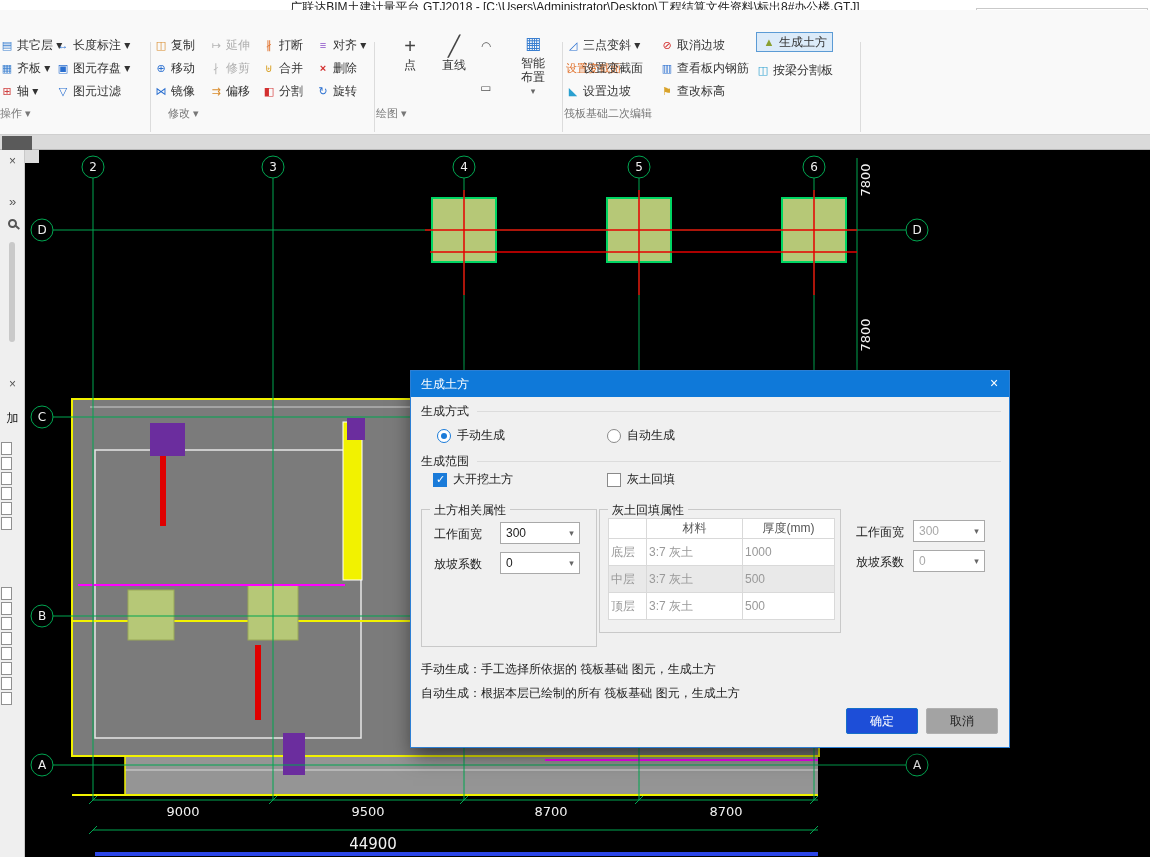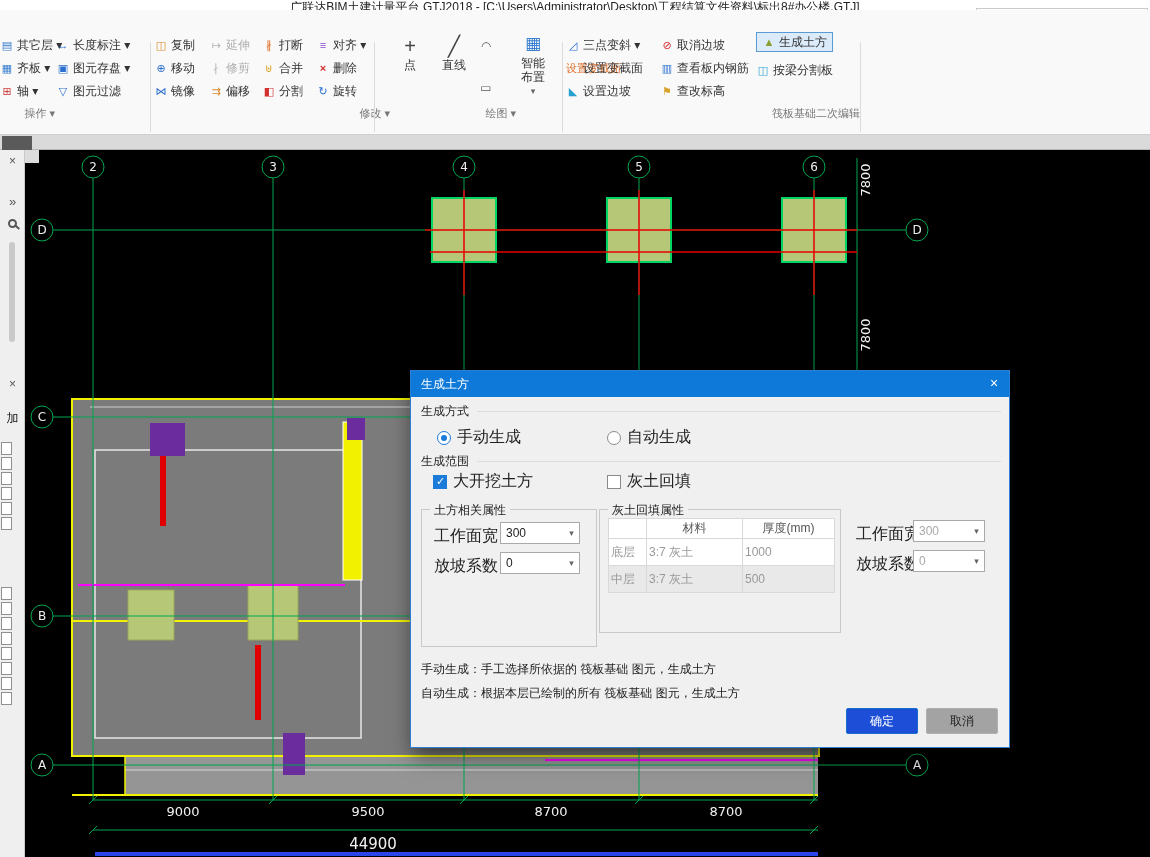--- a/index.html
+++ b/index.html
@@ -7,21 +7,21 @@
 body{position:relative;background:#fff;font-family:"Liberation Sans","DejaVu Sans",sans-serif;font-size:12px;color:#333}
 
 
 .titlebar{position:absolute;top:0;left:0;width:100%;height:10px;overflow:hidden;text-align:center;font-size:12px;color:#222;background:#fff}
 .titlebar span{display:inline-block;margin-top:-4px}
 
 
 .ribbon{position:absolute;top:10px;left:0;width:100%;height:125px;background:#f9f9f9;border-bottom:1px solid #cfcfcf}
 .rgroup{position:absolute;top:0;height:125px}
 .vsep{position:absolute;top:32px;height:90px;width:1px;background:#dcdcdc}
-.grp-label{position:absolute;top:96px;font-size:11px;color:#777;text-align:right;white-space:nowrap}
+.grp-label{position:absolute;top:96px;font-size:11px;color:#777;text-align:left;white-space:nowrap}
 .rbtn{position:absolute;display:flex;align-items:center;gap:3px;height:20px;font-size:12px;color:#333;white-space:nowrap;cursor:default}
 .rbtn .ic{width:14px;flex:0 0 14px;text-align:center;font-size:11px;line-height:14px}
 .rbtn.muted{color:#b0b0b0}
 .bigbtn{position:absolute;display:flex;flex-direction:column;align-items:center;font-size:12px;color:#333;line-height:14px}
 .bigbtn .bic{font-size:20px;line-height:24px;color:#444}
 .sicon{position:absolute;width:16px;height:16px;text-align:center;font-size:12px;color:#555;line-height:16px}
 .hl{background:#dcebf9;border:1px solid #5b9bd5;padding:1px 5px}
 .search-box{position:absolute;top:8px;right:2px;width:172px;height:19px;border:1px solid #c9c9c9;background:#fff;font-size:11px;color:#777;padding:0 5px;font-family:inherit}
 
 
@@ -39,21 +39,21 @@
 
 .canvas{position:absolute;left:25px;top:150px;width:1125px;height:707px;background:#000}
 .canvas svg text{font-family:"DejaVu Sans","Liberation Sans",sans-serif}
 
 
 .dialog{position:absolute;left:410px;top:370px;width:600px;height:378px;background:#f0f0f0;border:1px solid #2d7fd4;box-shadow:3px 8px 20px rgba(0,0,0,.55)}
 .dlg-title{position:absolute;top:0;left:0;right:0;height:26px;background:#0f79d9;color:#fff;display:flex;align-items:center;padding:0 10px;font-size:12px}
 .dlg-close{position:absolute;right:0;top:0;width:30px;height:26px;color:#fff;text-align:center;line-height:25px;font-size:14px;cursor:default}
 .sect{position:absolute;left:10px;width:580px;display:flex;align-items:center;font-size:12px;color:#222}
 .sect::after{content:"";flex:1;border-top:1px solid #dcdcdc;margin-left:8px}
-.ctl{position:absolute;display:flex;align-items:center;font-size:16px;color:#222;white-space:nowrap}
+.ctl{position:absolute;display:flex;align-items:center;font-size:12px;color:#222;white-space:nowrap}
 .radio{width:14px;height:14px;border:1px solid #8a8a8a;border-radius:50%;background:#fff;display:inline-block;position:relative;margin-right:6px;flex:0 0 14px}
 .radio.on{border-color:#1a7bd9}
 .radio.on::after{content:"";position:absolute;left:3px;top:3px;width:6px;height:6px;border-radius:50%;background:#1a7bd9}
 .chk{width:14px;height:14px;border:1px solid #8a8a8a;background:#fff;display:inline-block;position:relative;margin-right:6px;flex:0 0 14px}
 .chk.on{background:#1a7bd9;border-color:#1a7bd9}
 .chk.on::after{content:"✓";position:absolute;color:#fff;font-size:11px;left:2px;top:-1px}
 .gbox{position:absolute;border:1px solid #c9c9c9}
 .gleg{position:absolute;top:-8px;left:8px;background:#f0f0f0;padding:0 4px;font-size:12px;color:#222;white-space:nowrap}
 .combo{position:absolute;height:22px;background:#fff;border:1px solid #a9a9a9;display:flex;align-items:center;font-size:12px}
 .combo .cv{flex:1;padding:0 5px;color:#222}
@@ -406,20 +406,25 @@
       <tr>
         <td>底层</td>
         <td>3:7 灰土</td>
         <td>1000</td>
       </tr>
       <tr class="alt">
         <td>中层</td>
         <td>3:7 灰土</td>
         <td>500</td>
       </tr>
+      <tr>
+        <td>顶层</td>
+        <td>3:7 灰土</td>
+        <td>500</td>
+      </tr>
     </tbody>
       </table>
   </div>
 
   <div class="ctl" style="left:445px;top:153px">
       <span>工作面宽</span>
     </div>
   <div class="combo dis" style="left:502px;top:149px;width:72px">
     <span class="cv">300</span>
     <span class="ca">▾</span>

